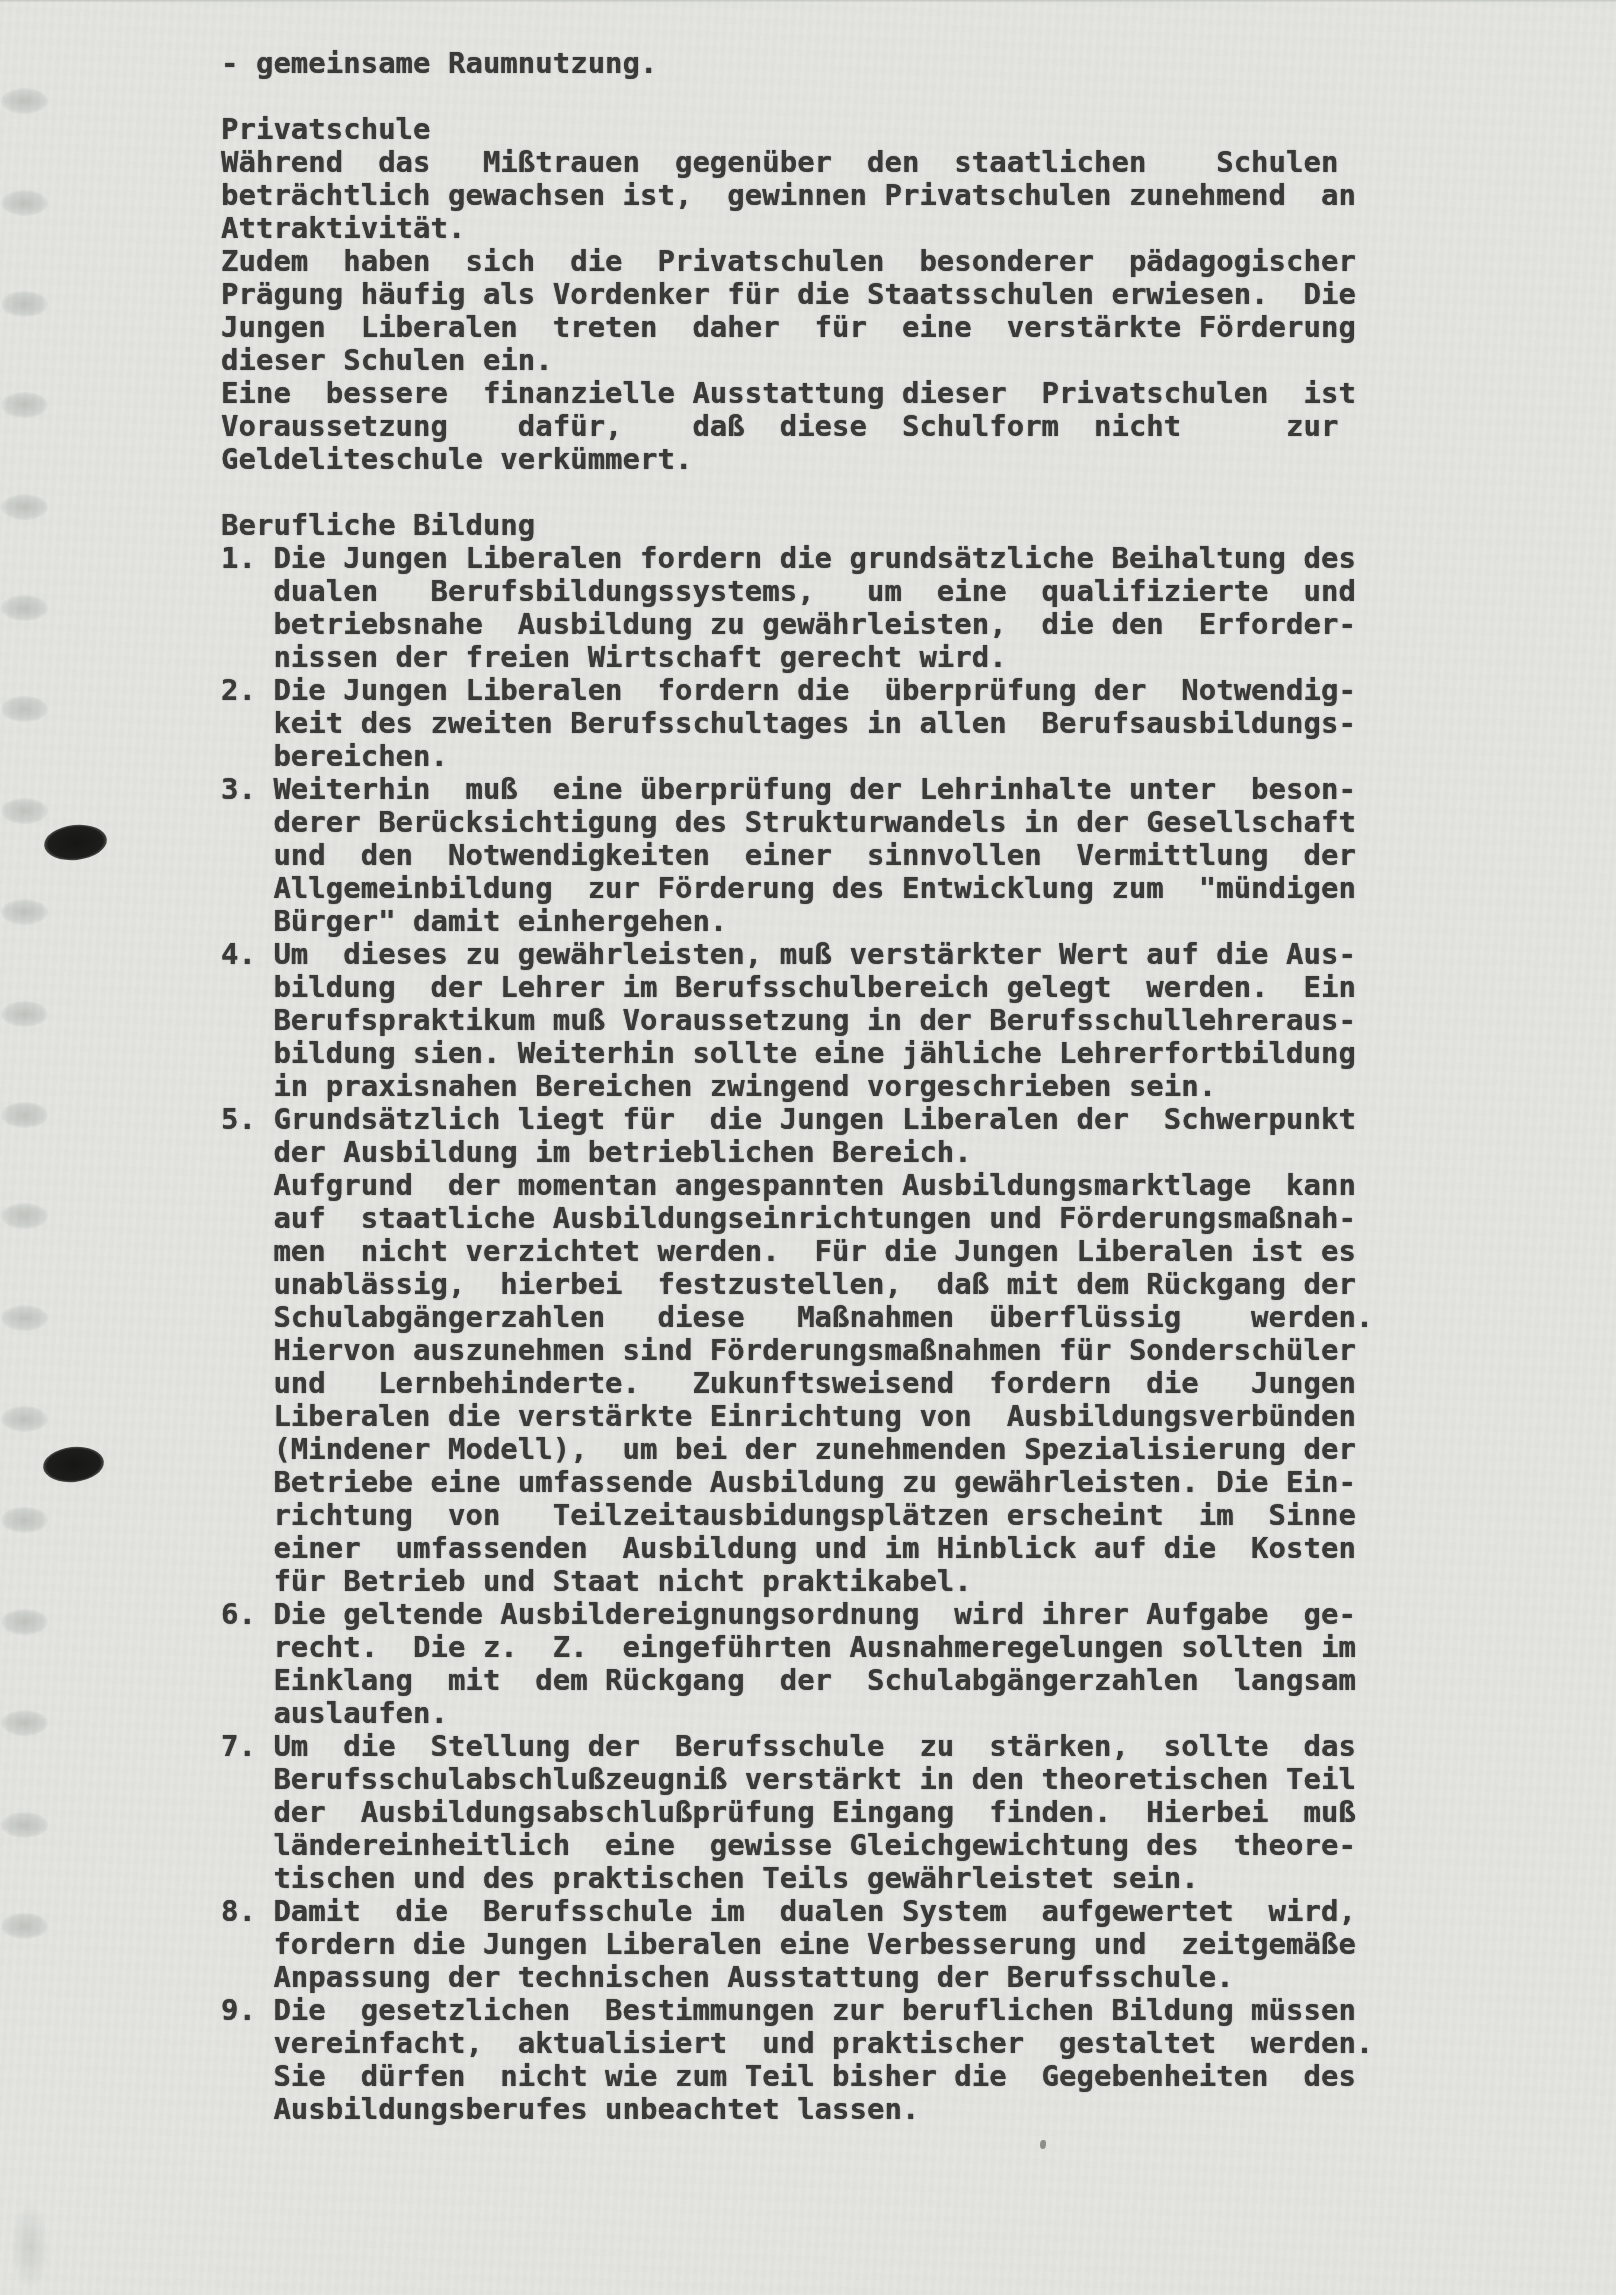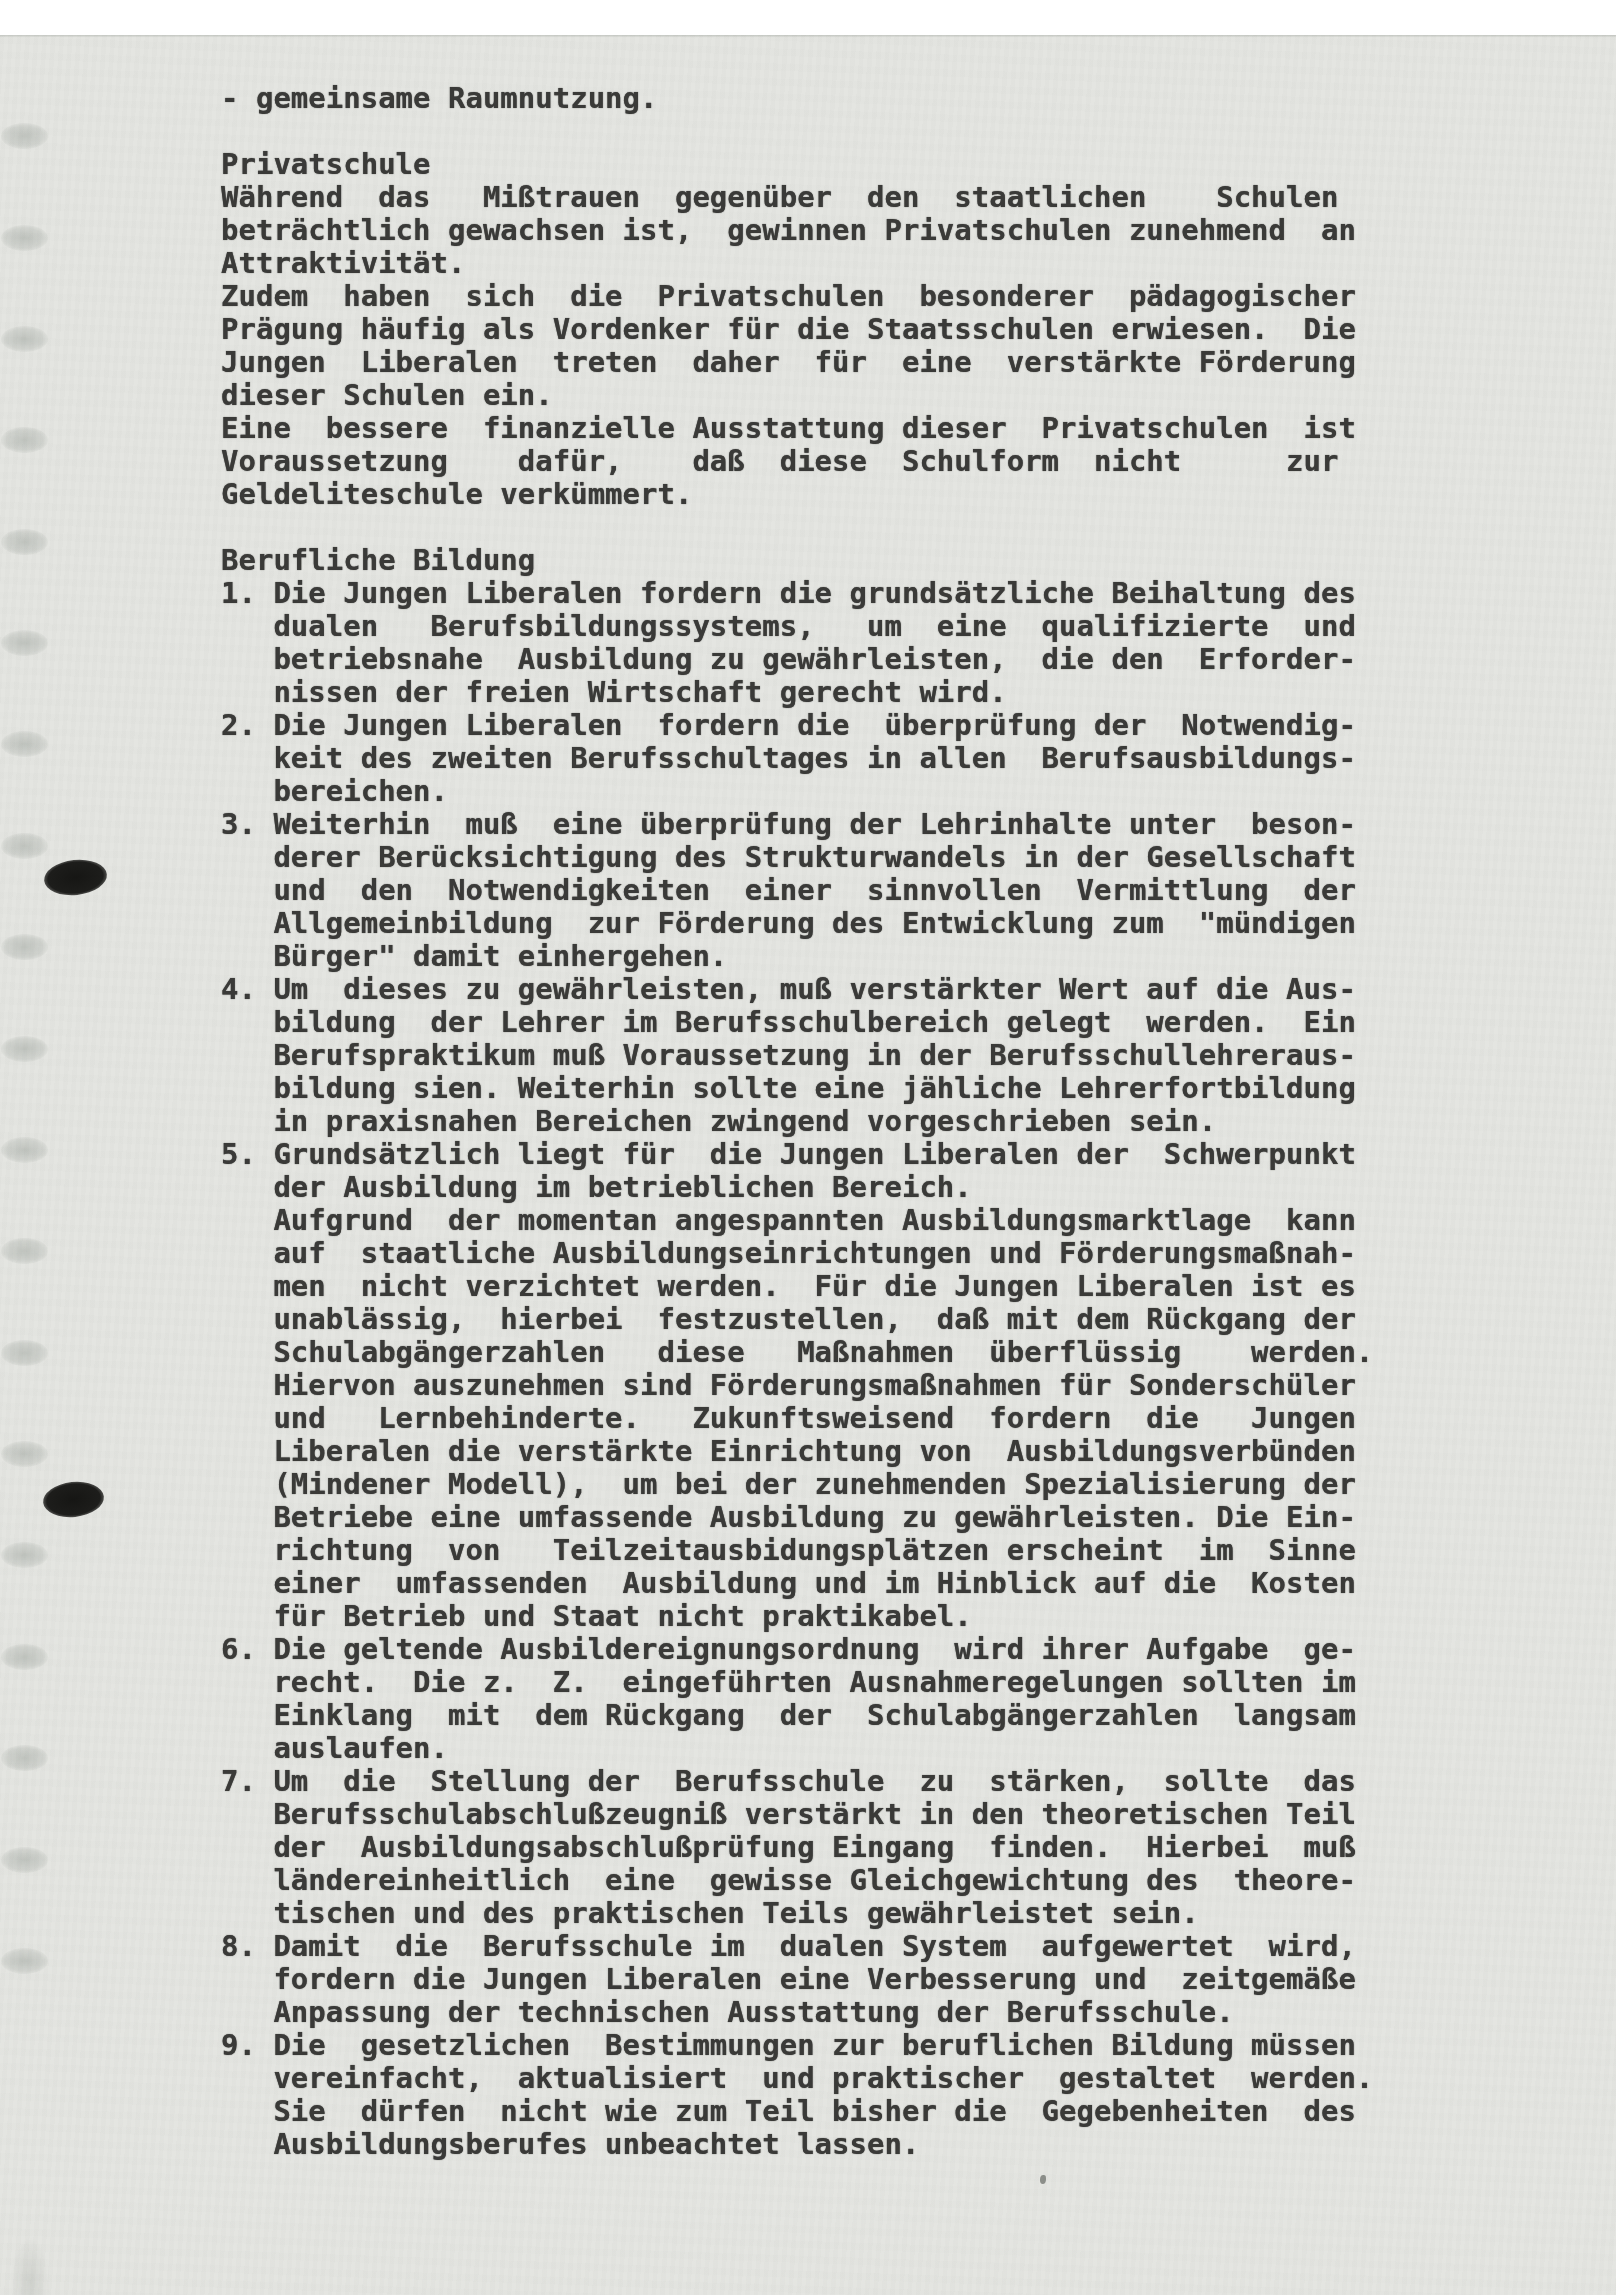--- a/index.html
+++ b/index.html
@@ -7,21 +7,20 @@
     width: 1616px; height: 2295px;
     overflow: hidden;
   }
   .page {
     position: absolute; inset: 0;
     background-color: #e4e5e1;
     background-image:
       linear-gradient(180deg, rgba(120,128,120,0.30) 0px, rgba(120,128,120,0.0) 2.6px),
       repeating-linear-gradient(94deg, rgba(0,0,0,0.012) 0 4.6px, rgba(255,255,255,0.015) 4.6px 8.5px),
       repeating-linear-gradient(2deg, rgba(90,100,92,0.010) 0 7.2px, rgba(255,255,255,0.012) 7.2px 15px);
-    margin-top: 35px;
   }
   .text-col {
     position: absolute;
     left: 221px; top: 47px;
     font-family: "DejaVu Sans Mono", "Liberation Mono", monospace;
     font-size: 29px;
     font-weight: 700;
     line-height: 33px;
     color: #3a3a38;
     white-space: pre;

